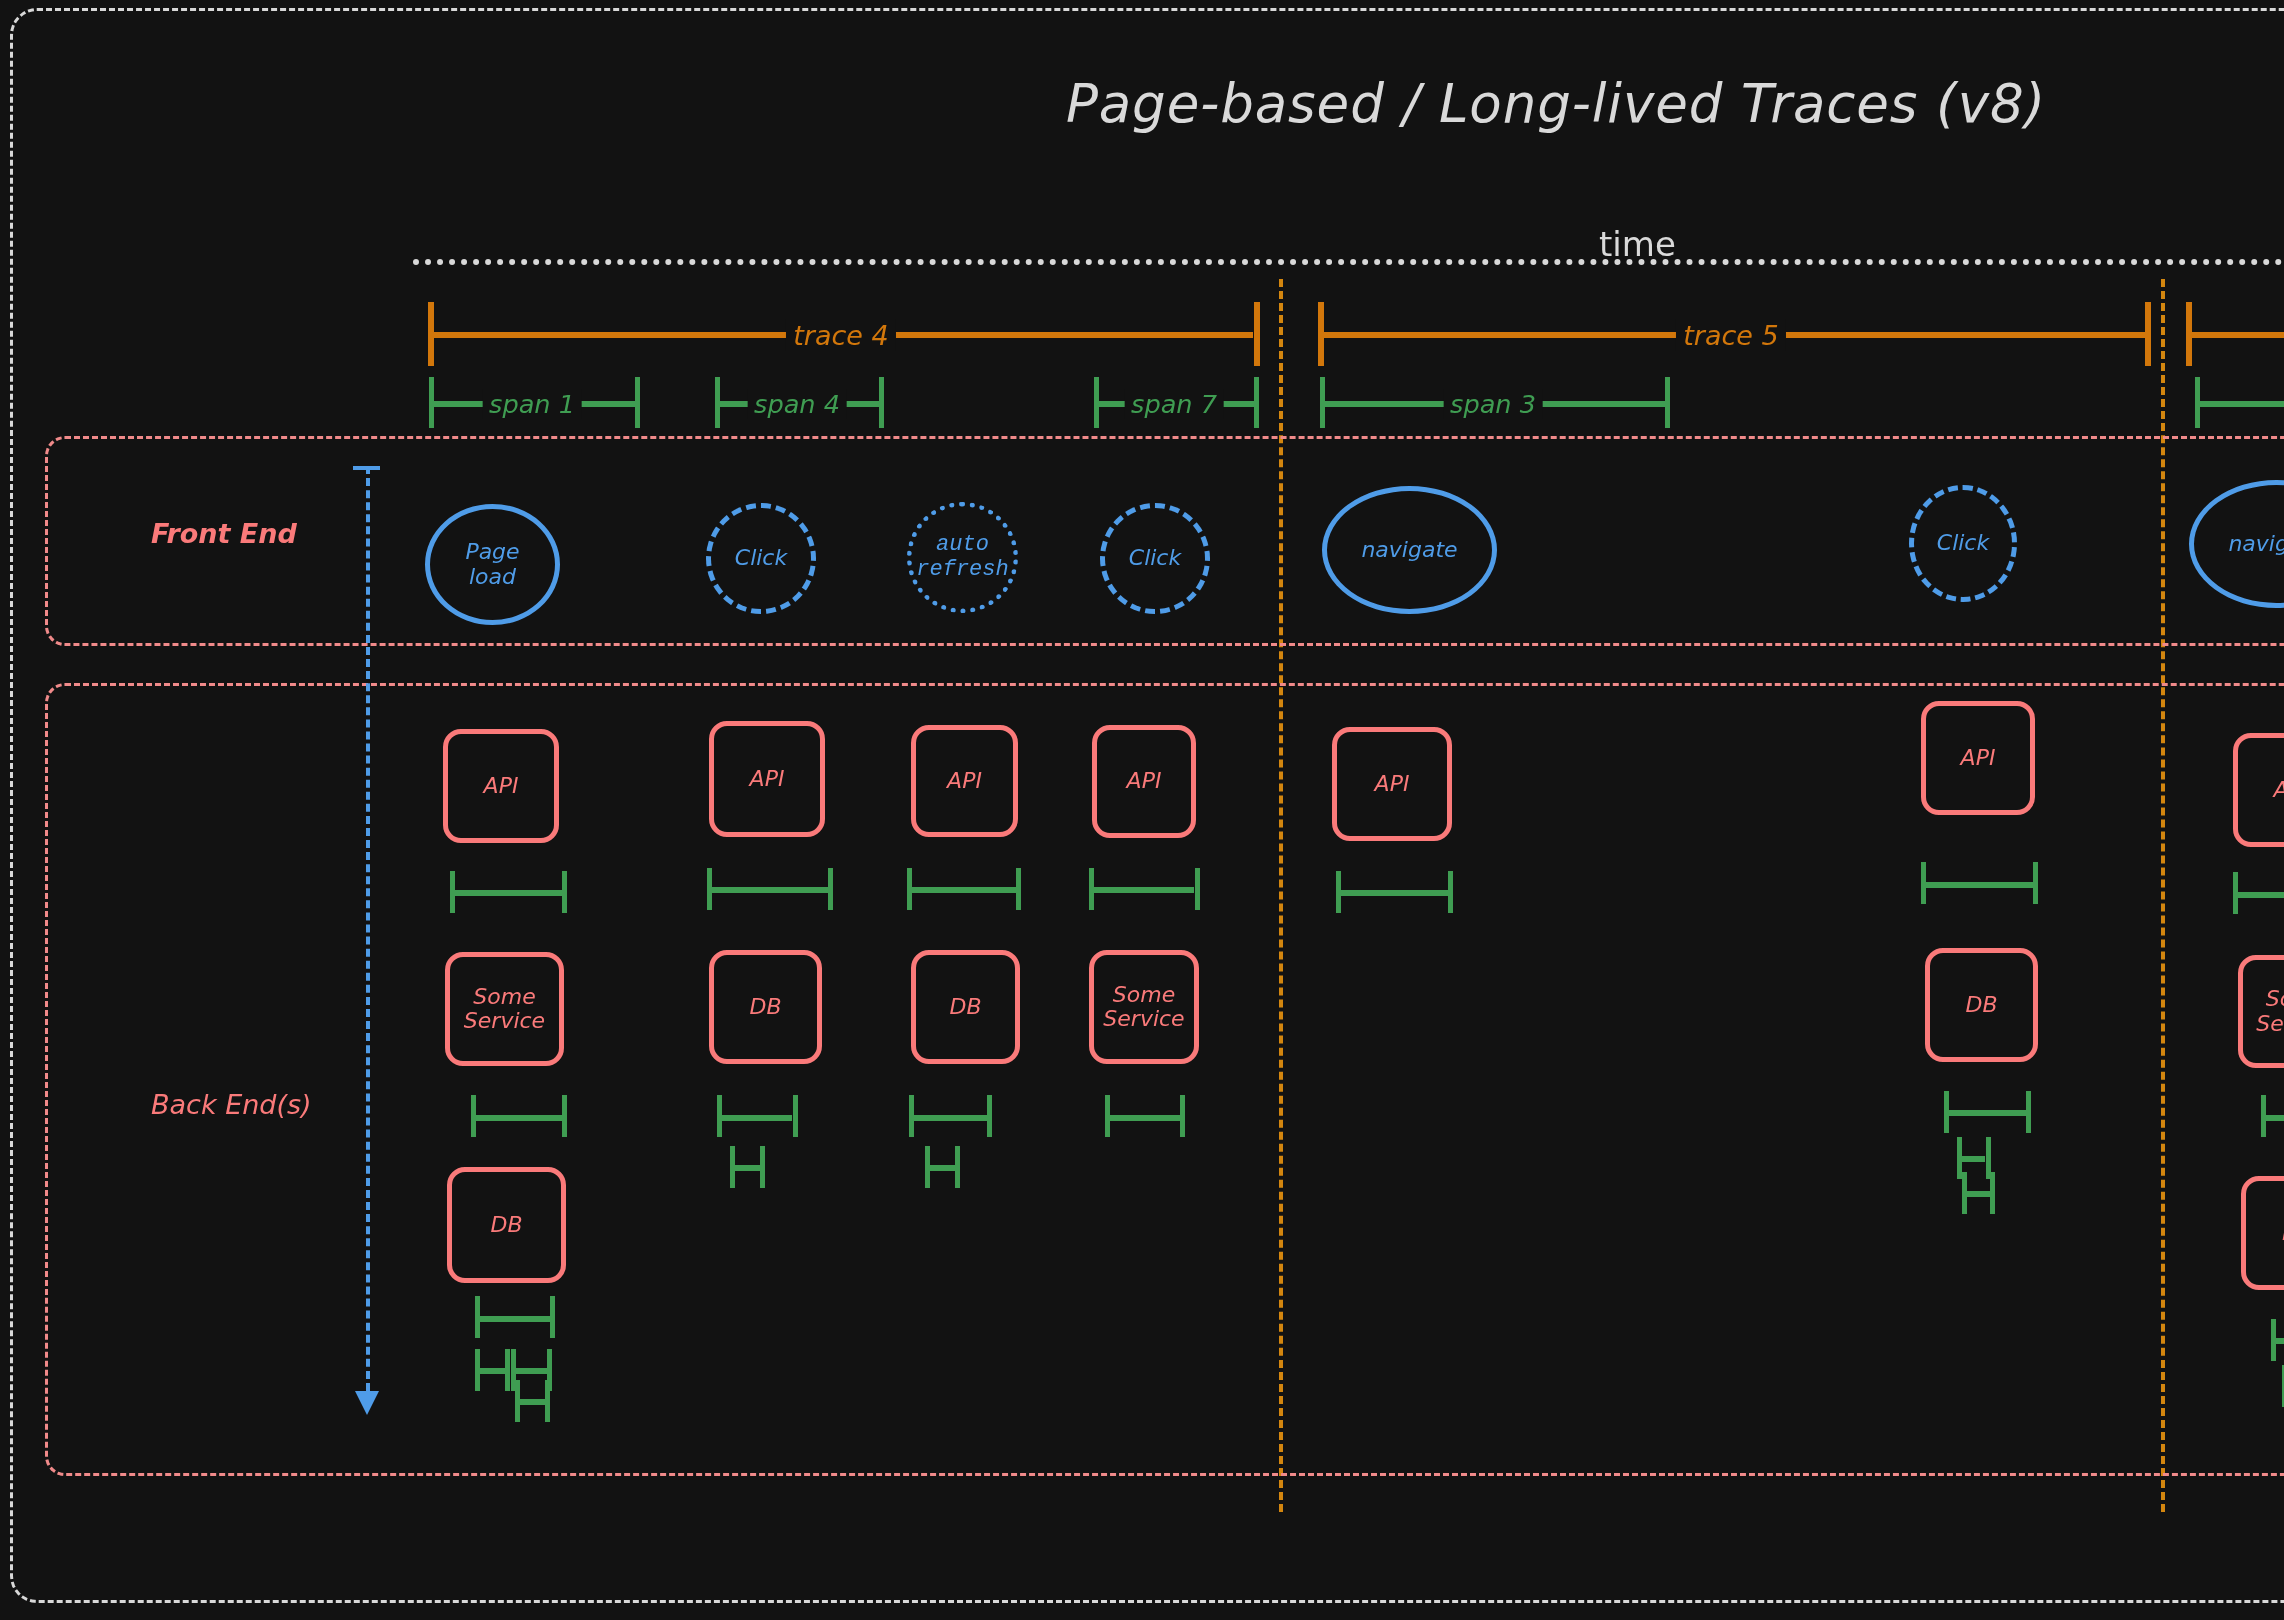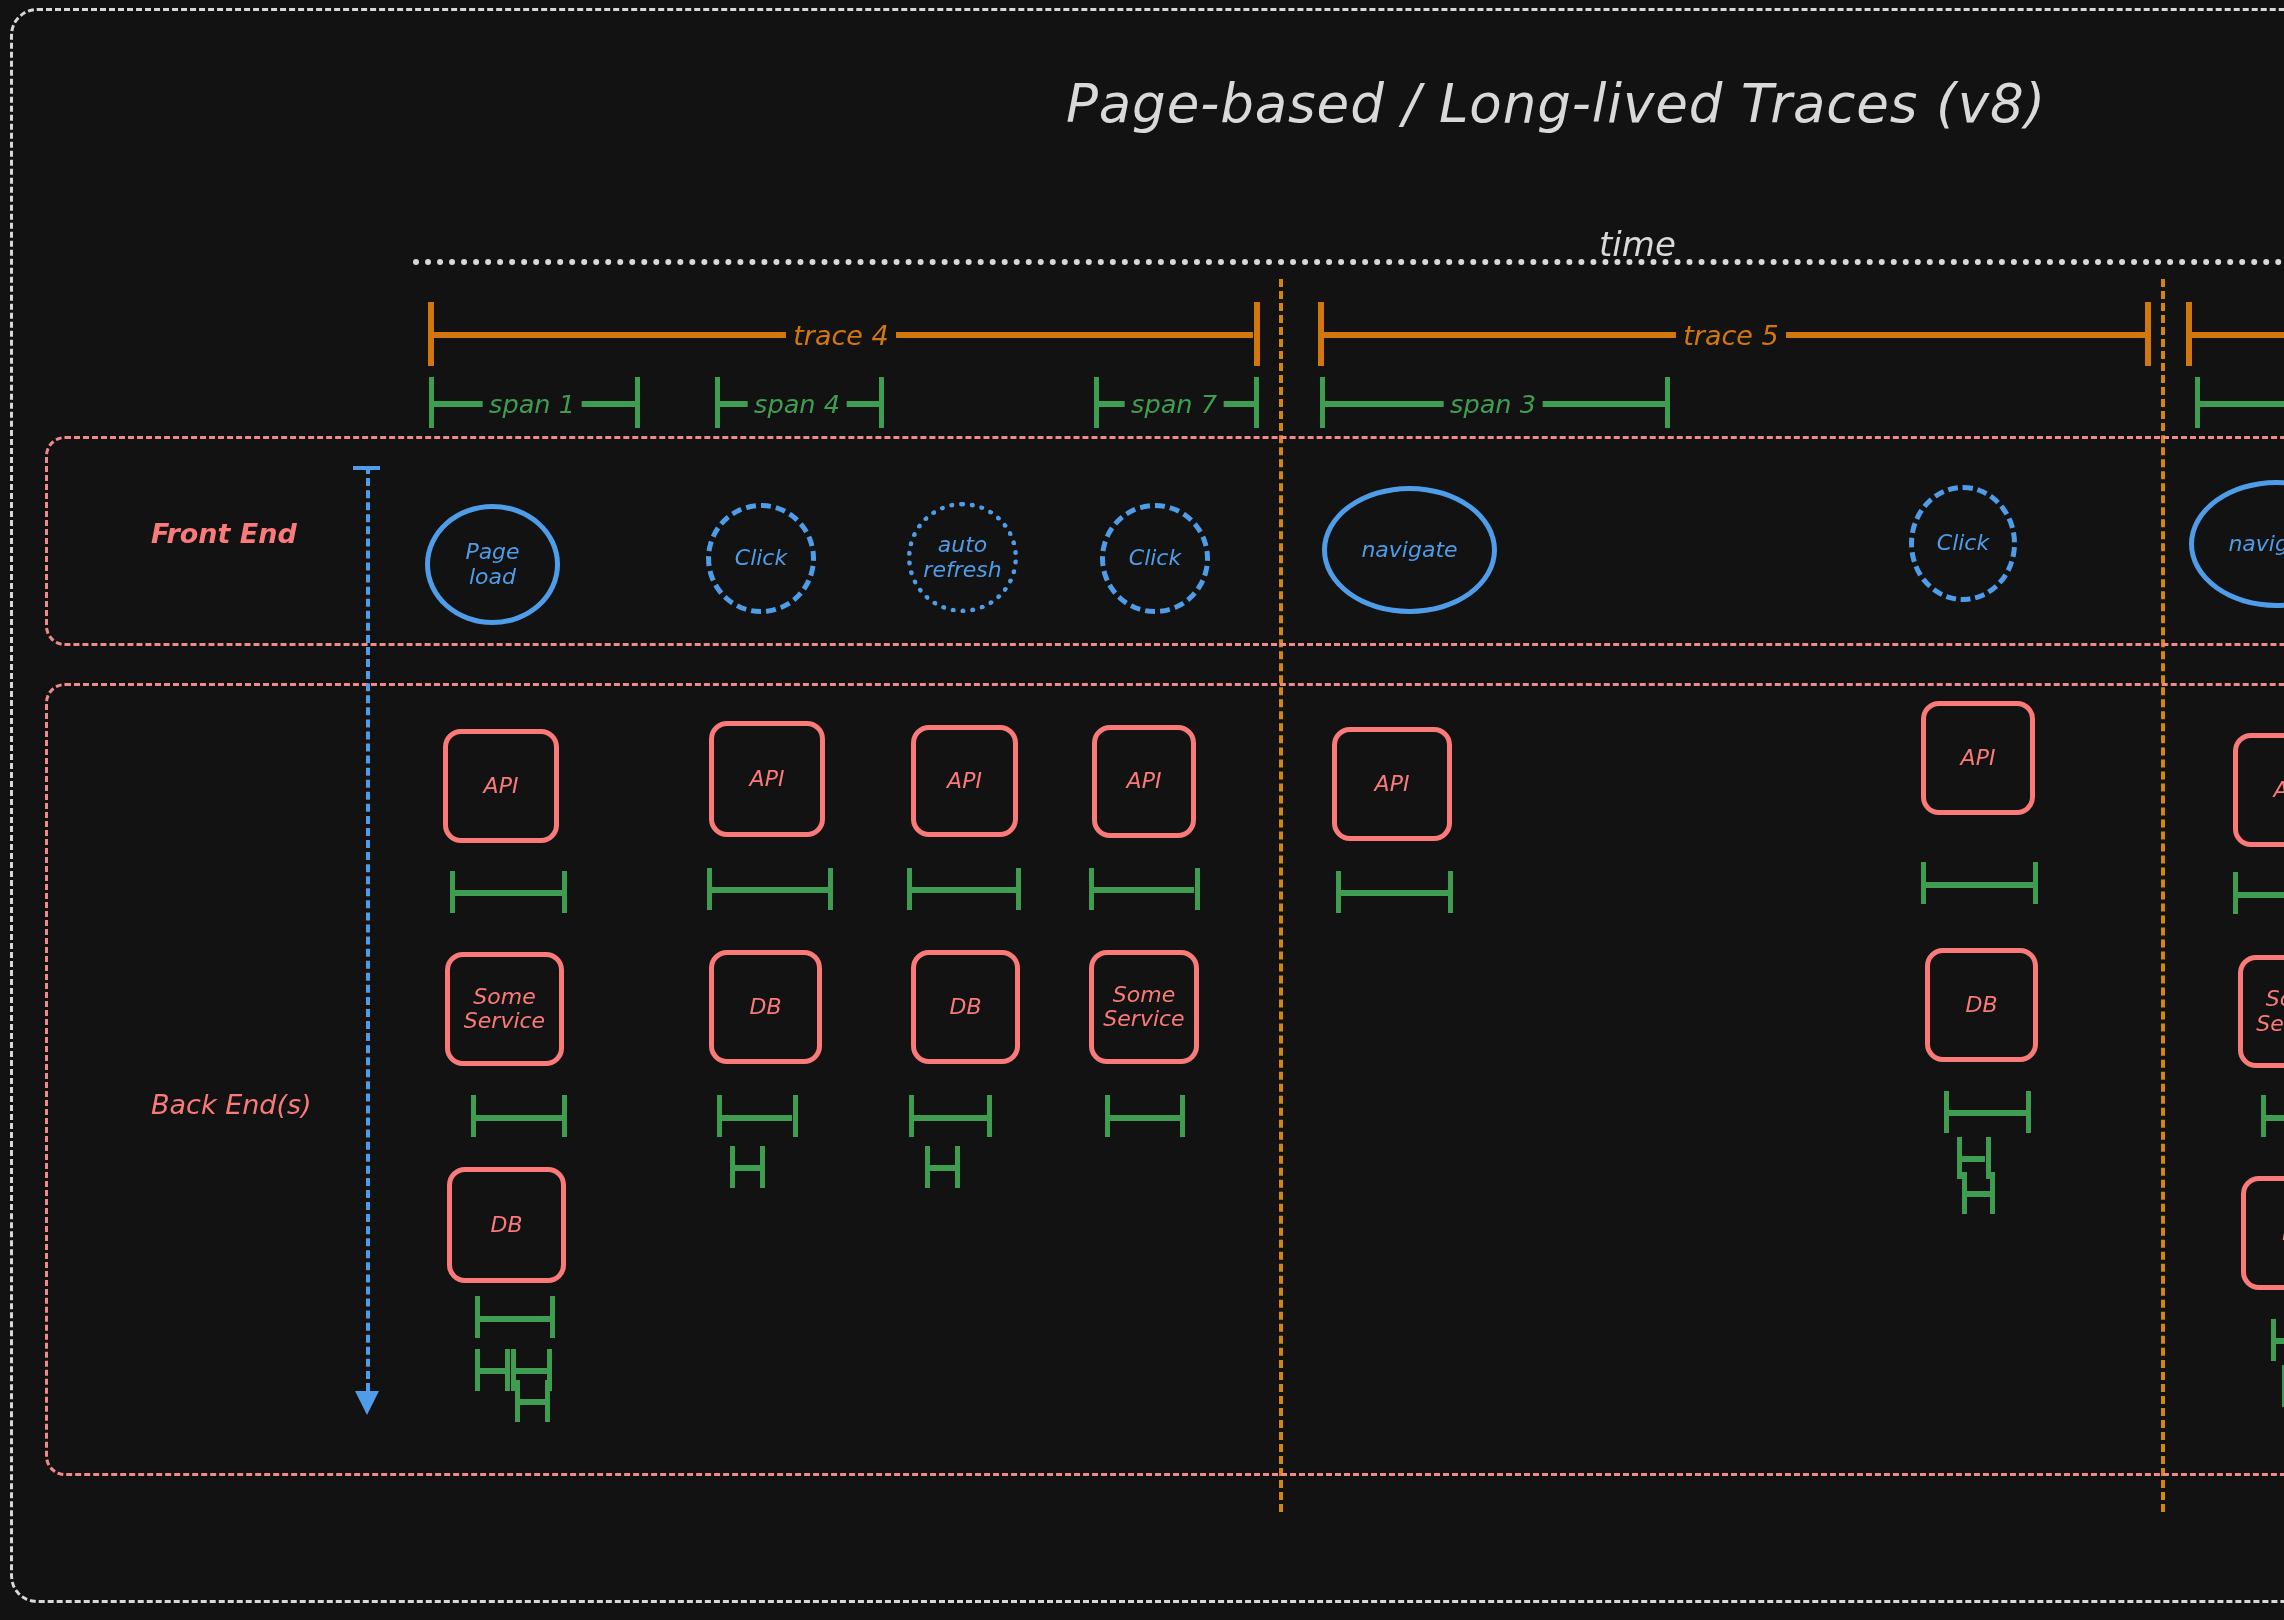--- a/index.html
+++ b/index.html
@@ -29,21 +29,21 @@
     letter-spacing:0.9px;
     white-space:nowrap;
   }
   
   .time-axis{
     position:absolute;left:413px;top:259px;width:2471px;height:0;
     border-top:6px dotted #d8d8d8;
   }
   .time-label{
     position:absolute;left:1599px;top:224px;
-    color:#d9d9d9;font-size:34px;font-style:italic;
+    color:#d9d9d9;font-size:34px;
   }
   
   .vdiv{
     position:absolute;top:279px;width:0;height:1233px;
     border-left:4.1px dashed #d3860f;
   }
   
   .trace{
     position:absolute;height:0;
     border-top:6.9px solid #d2770b;
@@ -96,21 +96,21 @@
     position:absolute;
     border-radius:50%;
     box-sizing:border-box;
     display:flex;align-items:center;justify-content:center;
     color:#4f9ce8;
     font-size:22px;font-style:italic;
     text-align:center;line-height:1.12;
   }
   .fe-node.solid{border:5px solid #4f9ce8;}
   .fe-node.dashed{border:5px dashed #4f9ce8;}
-  .fe-node.dotted{border:5px dotted #4f9ce8;}
+  .fe-node.dotted{border:5px dotted #4f9ce8;font-family:Liberation Mono, monospace;}
   
   .be-node{
     position:absolute;
     border:5px solid #fa7a7a;
     border-radius:18px;
     box-sizing:border-box;
     display:flex;align-items:center;justify-content:center;
     color:#fa7a7a;
     font-size:22px;font-style:italic;
     text-align:center;line-height:1.1;

